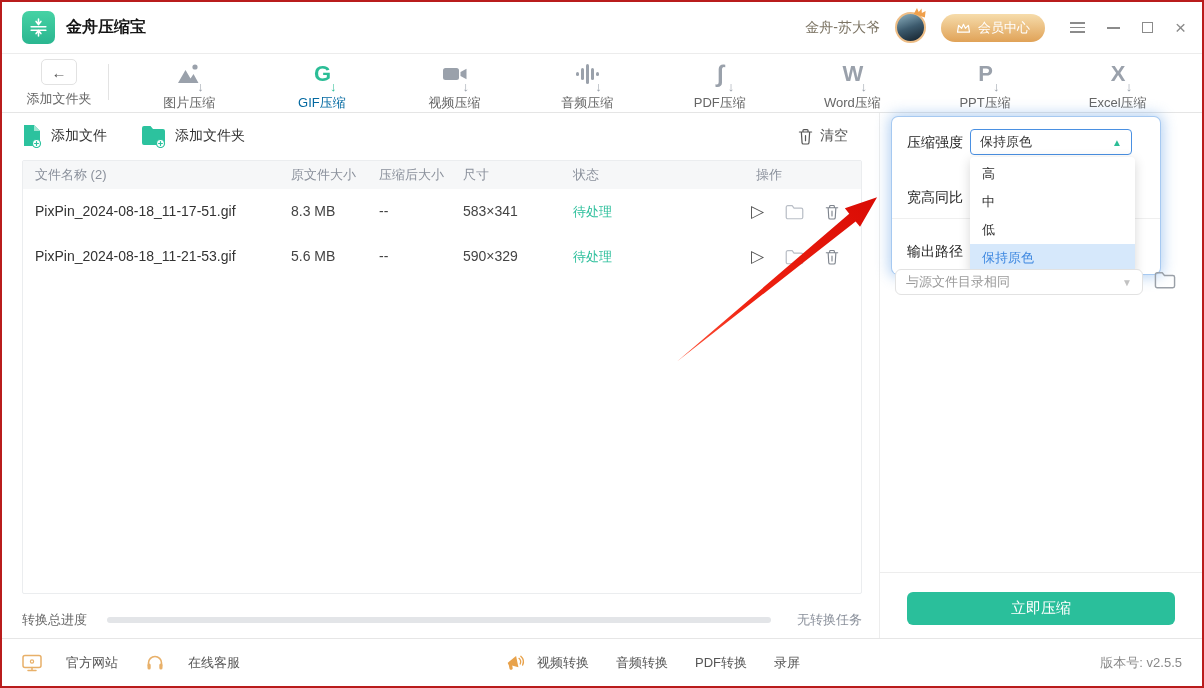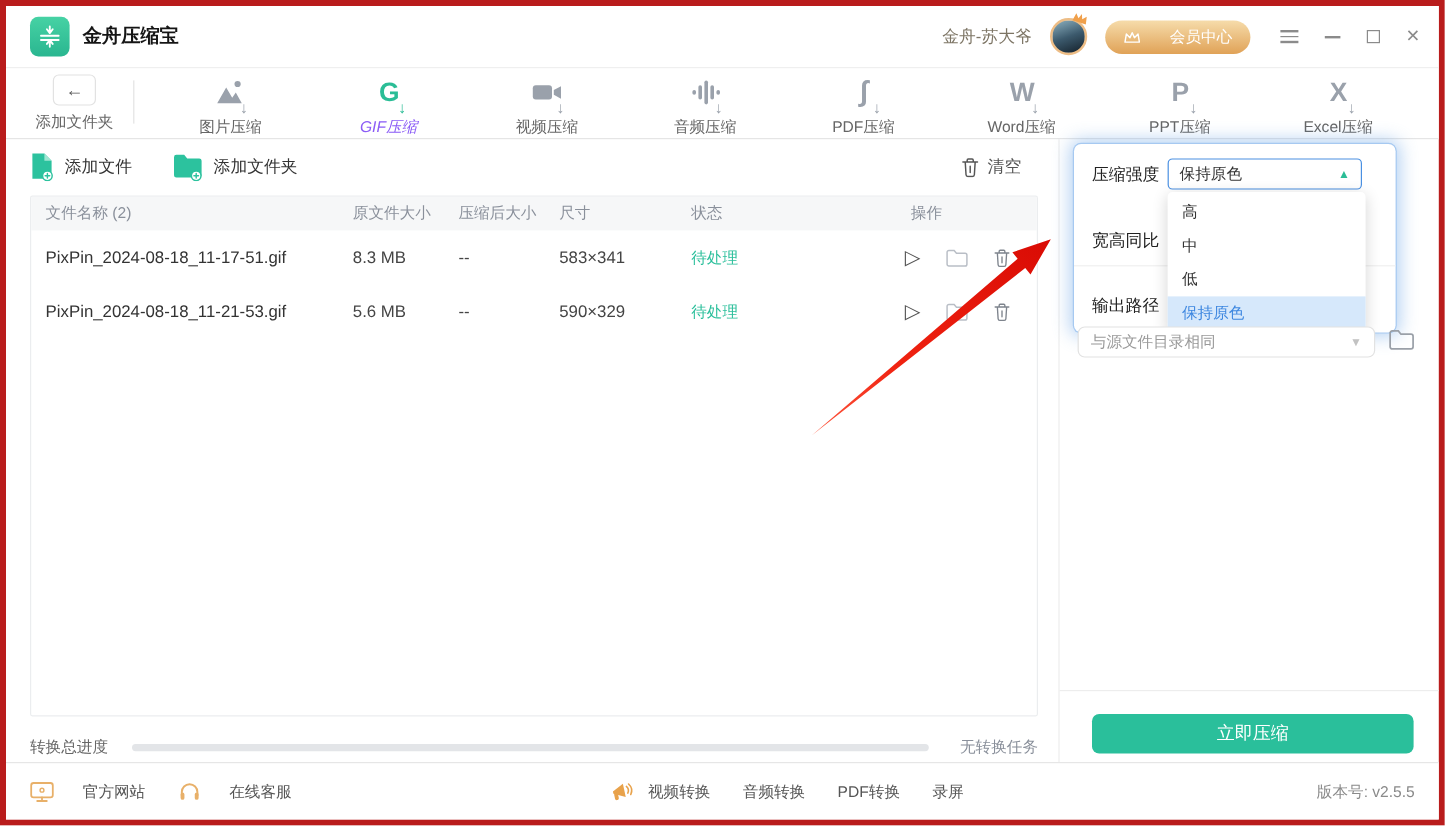--- a/index.html
+++ b/index.html
@@ -1,32 +1,32 @@
 <!DOCTYPE html>
 <html><head>
 <meta charset="utf-8">
 <style>
   * { margin:0; padding:0; box-sizing:border-box; }
   body { background:#f0f0f0; font-family:"Liberation Sans",sans-serif; }
   .window { position:relative; width:1204px; height:688px; background:#fff; overflow:hidden;
-            border:5px solid #b91c1c; }
+            border:2px solid #b91c1c; }
 
   
   .titlebar { position:absolute; top:0; left:0; right:0; height:52px; display:flex;
               align-items:center; padding:0 16px; border-bottom:1px solid #ececec; background:#fff; }
   .logo { width:33px; height:33px; border-radius:7px; margin-left:4px;
           background:linear-gradient(180deg,#46d2a4,#2ab690); display:flex; align-items:center; justify-content:center; }
   .app-title { font-size:16px; font-weight:bold; color:#151515; margin-left:11px; }
   .tb-right { margin-left:auto; display:flex; align-items:center; gap:15px; }
   .username { font-size:14px; color:#7d7565; }
   .avatar { width:31px; height:31px; border-radius:50%; position:relative;
             border:2px solid #edbd86;
             background:linear-gradient(160deg,#8fb3c2 0%,#3c5a6d 50%,#131f29 100%); }
   .avatar .crown { position:absolute; top:-7px; right:-3px; transform:rotate(18deg); }
-  .member-btn { height:28px; padding:0 15px; border-radius:14px; display:flex; align-items:center; gap:24px;
+  .member-btn { height:28px; padding:0 15px; border-radius:14px; display:flex; align-items:center; gap:7px;
                 background:linear-gradient(180deg,#f6dcab,#e0a257); color:#fff; font-size:13px; cursor:pointer; }
   .win-ctrls { display:flex; align-items:center; gap:22px; margin-left:10px; color:#8b8b8b; }
   .ham { width:15px; height:11px; display:flex; flex-direction:column; justify-content:space-between; cursor:pointer; }
   .ham i { display:block; height:1.8px; background:#8b8b8b; }
   .minbox { width:13px; height:2px; background:#8b8b8b; cursor:pointer; }
   .maxbox { width:11px; height:11px; border:1.7px solid #8b8b8b; cursor:pointer; }
   .closex { font-size:19px; line-height:1; cursor:pointer; color:#8b8b8b; }
 
   
   .navbar { position:absolute; top:52px; left:0; right:0; height:59px; border-bottom:1px solid #e5e5e5;
@@ -38,21 +38,21 @@
   .nav-divider { width:1px; background:#e3e3e3; margin:10px 14px 12px 10px; }
   .nav-items { flex:1; display:flex; justify-content:space-around; padding-top:4px; }
   .nav-item { text-align:center; min-width:72px; cursor:pointer; }
   .nav-icon { position:relative; height:32px; display:flex; align-items:center; justify-content:center;
               color:#9aa1ab; }
   .nav-glyph { font-size:22px; font-weight:bold; letter-spacing:-1px; }
   .glyph-pdf { font-style:italic; font-size:24px; }
   .dn { position:absolute; bottom:-4px; left:calc(50% + 8px); font-size:13px; font-weight:bold; color:#9aa1ab; }
   .nav-label { font-size:13px; color:#666; margin-top:4px; }
   .nav-item.active .nav-glyph, .nav-item.active .dn { color:#2bbd96; }
-  .nav-item.active .nav-label { color:#8b5cf6;font-style:italic; }
+  .nav-item.active .nav-label { color:#0369a1; }
 
   
   .toolbar { position:absolute; top:113px; left:20px; width:840px; height:42px; display:flex; align-items:center; }
   .tool-btn { display:flex; align-items:center; gap:9px; font-size:14px; color:#333; margin-right:34px; cursor:pointer; }
   .clear-btn { margin-left:auto; margin-right:14px; display:flex; align-items:center; gap:7px; font-size:14px; color:#555; cursor:pointer; }
 
   
   .list-box { position:absolute; top:158px; left:20px; width:840px; height:434px;
               border:1px solid #ebedef; border-radius:2px; background:#fff; }
   .list-header { height:28px; background:#f6f7f8; position:relative; font-size:13px; color:#8a909b; line-height:28px;text-align:center; }

